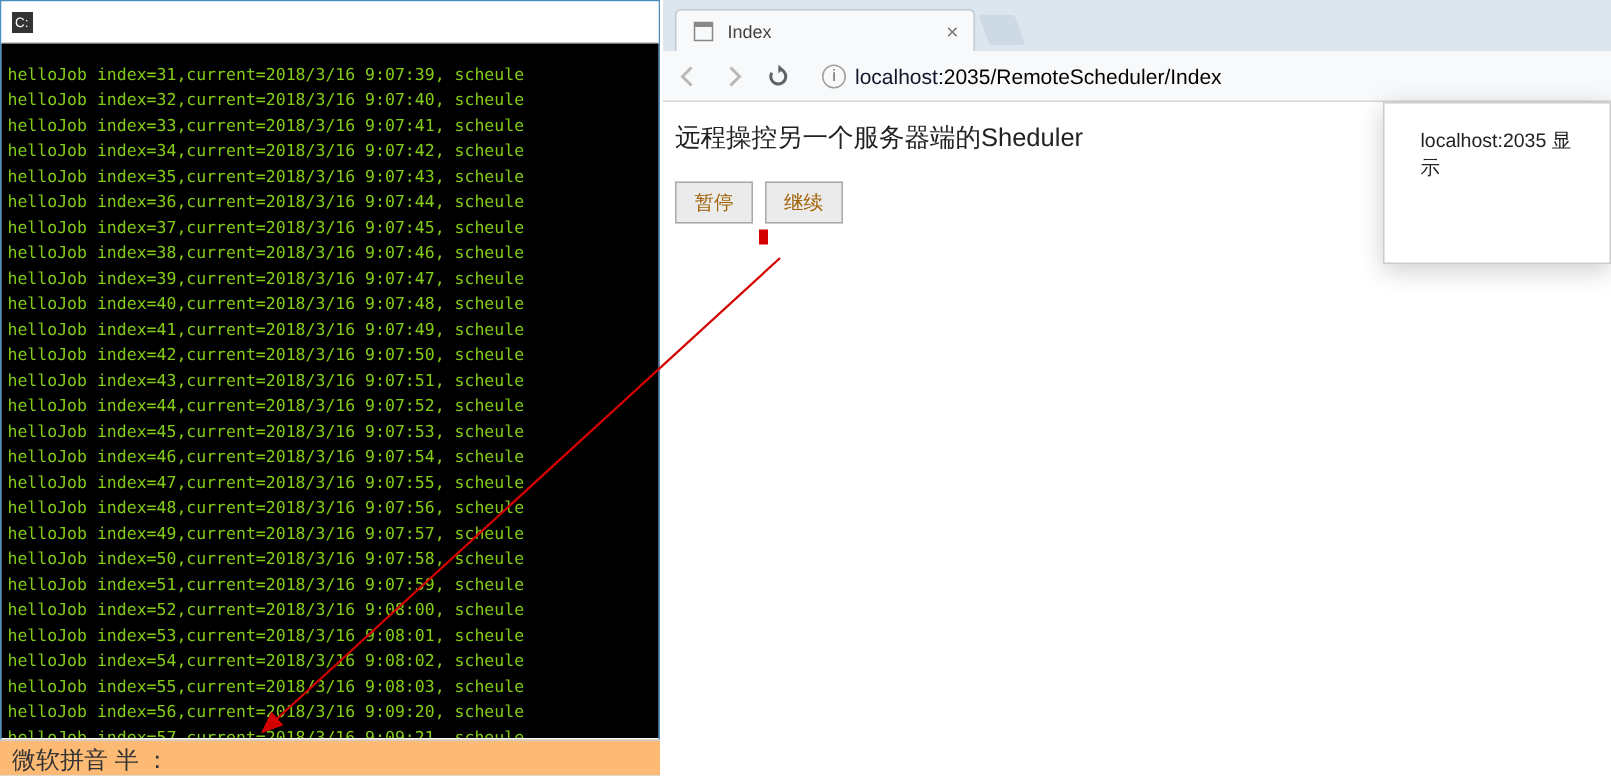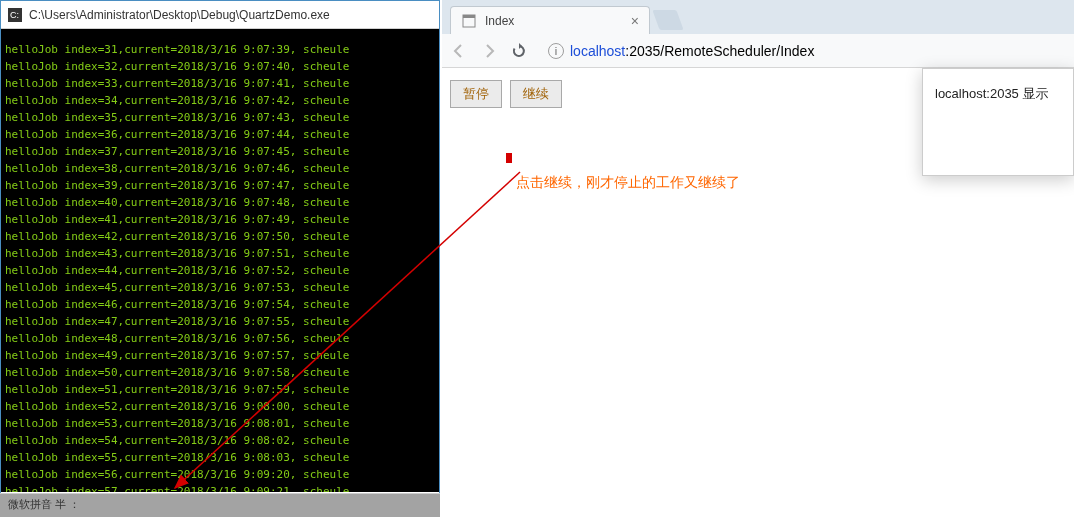--- a/index.html
+++ b/index.html
@@ -47,24 +47,24 @@
       height: calc(100% - 52px);
       overflow: hidden;
       white-space: pre;
     }
     .console-line { white-space: pre; }
     .ime-bar {
       position: absolute;
       bottom: 0; left: 0;
       width: 440px;
       height: 24px;
-      background: #a3a3a3;
+      background: #fdba74;
       border-top: 1px solid #ccc;
       padding: 3px 8px;
-      font-size: 11px;
+      font-size: 16px;
       color: #333;
     }
     .browser-window {
       position: absolute;
       left: 442px; top: 0;
       width: 632px;
       height: 517px;
       background: #fff;
     }
     .tab-strip {
@@ -129,21 +129,21 @@
       gap: 6px;
     }
     .url-info-icon {
       width: 16px; height: 16px;
       border: 1px solid #9e9e9e;
       border-radius: 50%;
       display: inline-flex; align-items: center; justify-content: center;
       font-size: 11px;
       color: #6b6b6b;
     }
-    .url-host { color: #1d4ed8; }
+    .url-host { color: #0f172a; }
     .url-path { color: #000000; }
     .page-content {
       padding: 12px 8px;
       position: relative;
     }
     .page-heading {
       font-size: 17px;
       font-weight: normal;
       color: #222;
       margin-bottom: 18px;
@@ -172,21 +172,21 @@
     }
     .dialog {
       position: absolute;
       right: 0;
       top: 68px;
       width: 152px;
       height: 108px;
       background: #fff;
       border: 1px solid #ccc;
       box-shadow: 0 4px 16px rgba(0,0,0,0.2);
-      padding: 16px 12px;
+      padding: 16px 24px;
       font-size: 13px;
     }
     .dialog-title { color: #222; margin-bottom: 18px; }
     .dialog-msg { color: #555; }
     .red-cursor {
       position: absolute;
       left: 64px; top: 85px;
       width: 6px; height: 10px;
       background: #d40000;
     }
@@ -195,21 +195,20 @@
 <body>
 
 <div class="console-window">
   <div class="console-title">
     <span class="console-icon">
       <svg width="14" height="14" viewBox="0 0 14 14">
           <rect x="0" y="0" width="14" height="14" fill="#333"></rect>
           <text x="2" y="10" font-size="9" fill="#fff">C:</text>
         </svg>
     </span>
-    <span>C:\Users\Administrator\Desktop\Debug\QuartzDemo.exe</span>
   </div>
   <div class="console-body" id="console-lines"><div class="console-line">helloJob index=31,current=2018/3/16 9:07:39, scheule</div><div class="console-line">helloJob index=32,current=2018/3/16 9:07:40, scheule</div><div class="console-line">helloJob index=33,current=2018/3/16 9:07:41, scheule</div><div class="console-line">helloJob index=34,current=2018/3/16 9:07:42, scheule</div><div class="console-line">helloJob index=35,current=2018/3/16 9:07:43, scheule</div><div class="console-line">helloJob index=36,current=2018/3/16 9:07:44, scheule</div><div class="console-line">helloJob index=37,current=2018/3/16 9:07:45, scheule</div><div class="console-line">helloJob index=38,current=2018/3/16 9:07:46, scheule</div><div class="console-line">helloJob index=39,current=2018/3/16 9:07:47, scheule</div><div class="console-line">helloJob index=40,current=2018/3/16 9:07:48, scheule</div><div class="console-line">helloJob index=41,current=2018/3/16 9:07:49, scheule</div><div class="console-line">helloJob index=42,current=2018/3/16 9:07:50, scheule</div><div class="console-line">helloJob index=43,current=2018/3/16 9:07:51, scheule</div><div class="console-line">helloJob index=44,current=2018/3/16 9:07:52, scheule</div><div class="console-line">helloJob index=45,current=2018/3/16 9:07:53, scheule</div><div class="console-line">helloJob index=46,current=2018/3/16 9:07:54, scheule</div><div class="console-line">helloJob index=47,current=2018/3/16 9:07:55, scheule</div><div class="console-line">helloJob index=48,current=2018/3/16 9:07:56, scheule</div><div class="console-line">helloJob index=49,current=2018/3/16 9:07:57, scheule</div><div class="console-line">helloJob index=50,current=2018/3/16 9:07:58, scheule</div><div class="console-line">helloJob index=51,current=2018/3/16 9:07:59, scheule</div><div class="console-line">helloJob index=52,current=2018/3/16 9:08:00, scheule</div><div class="console-line">helloJob index=53,current=2018/3/16 9:08:01, scheule</div><div class="console-line">helloJob index=54,current=2018/3/16 9:08:02, scheule</div><div class="console-line">helloJob index=55,current=2018/3/16 9:08:03, scheule</div><div class="console-line">helloJob index=56,current=2018/3/16 9:09:20, scheule</div><div class="console-line">helloJob index=57,current=2018/3/16 9:09:21, scheule</div><div class="console-line">helloJob index=58,current=2018/3/16 9:09:22, scheule</div></div>
 </div>
 <div class="ime-bar">
   <span>微软拼音 半 ：</span>
 </div>
 
 <div class="browser-window">
   <div class="tab-strip">
     <div class="tab">
@@ -242,24 +241,24 @@
         </svg>
     </span>
     <div class="url-bar">
       <span class="url-info-icon">i</span>
       <span>
         <span class="url-host">localhost</span><span class="url-path">:2035/RemoteScheduler/Index</span>
       </span>
     </div>
   </div>
   <div class="page-content">
+    <div class="page-heading">远程操控另一个服务器端的Sheduler</div>
     <button class="btn">暂停</button>
     <button class="btn">继续</button>
     <div class="red-cursor"></div>
-    <div class="annotation">点击继续，刚才停止的工作又继续了</div>
   </div>
 
   <div class="dialog">
     <div class="dialog-title">localhost:2035 显示</div>
   </div>
 </div>
 
 <svg class="arrow-svg" width="1074" height="517">
   <defs>
     <marker id="arrhead" markerWidth="10" markerHeight="8" refX="9" refY="4" orient="auto">

